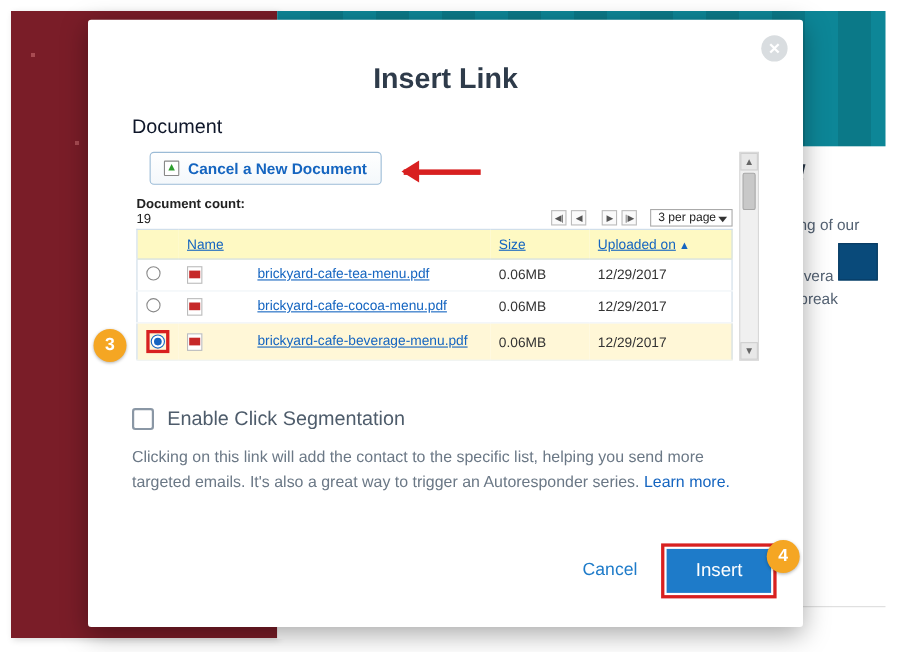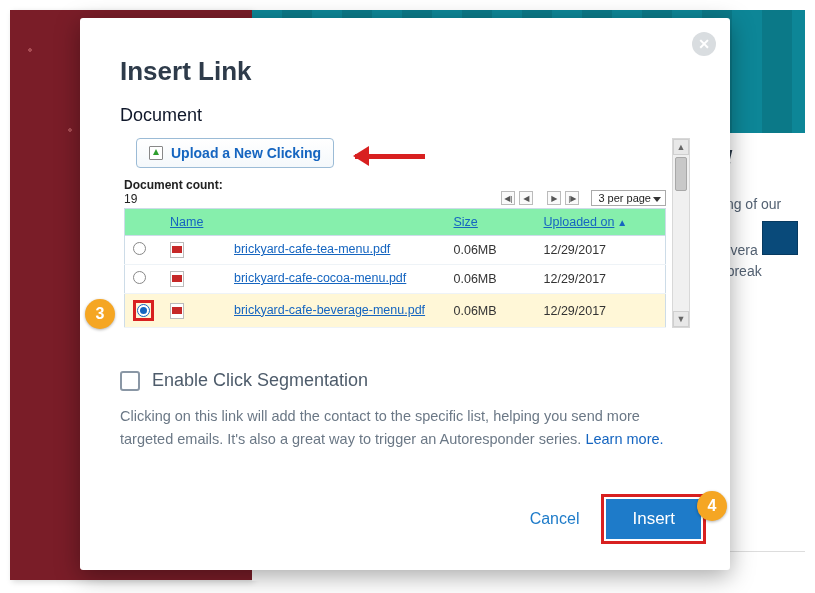--- a/index.html
+++ b/index.html
@@ -55,21 +55,21 @@
     padding: 34px 40px 30px 40px;
   }
   .close-btn {
     position: absolute; right: 14px; top: 14px;
     width: 24px; height: 24px; border-radius: 12px;
     background: #d9dde0; color: #fff;
     display: flex; align-items: center; justify-content: center;
     font-size: 14px; font-weight: bold; cursor: pointer;
   }
   .modal-title {
-    font-size: 26px; font-weight: 700; color: #2e3b4a; margin: 4px 0 18px 0;
+    font-size: 26px; font-weight: 700; color: #2e3b4a; margin: 4px 0 18px 0; text-align: center;
   }
   .section-label {
     font-size: 18px; color: #0f172a; margin-bottom: 12px;
   }
   .doc-frame {
     margin-left: 4px;
     border: none;
     position: relative;
     padding-right: 24px;
   }
@@ -139,21 +139,21 @@
   }
   .per-page::after{
     content:''; position:absolute; right:4px; top:6px;
     width:0;height:0;border-left:4px solid transparent;border-right:4px solid transparent;border-top:5px solid #333;
   }
   table.doc-table {
     width: 100%; border-collapse: collapse; font-size: 12.5px;
     border: 1px solid #cddce8;
   }
   table.doc-table thead th {
-    background: #86efac; text-align:left; padding: 6px 8px;
+    background: #fef9c3; text-align:left; padding: 6px 8px;
     color:#1565c0; font-weight:400; border-bottom:1px solid #cddce8;
   }
   table.doc-table thead th a { color:#1565c0; text-decoration: underline; }
   table.doc-table thead th.sel { width:28px; }
   table.doc-table tbody td {
     padding: 6px 8px; color:#333;
     border-bottom: 1px solid #eef3f7;
   }
   tbody tr.selected { background: #fff7d7; }
   tbody td.name a { color:#1565c0; text-decoration: underline; padding-left: 44px; }
@@ -232,21 +232,21 @@
   </div>
 
   <div class="modal-title">Insert Link</div>
 
   <div class="section-label">Document</div>
 
   <div class="doc-frame">
     <div style="white-space:nowrap;">
       <span class="upload-btn">
         <span class="upload-icon"></span>
-        <span>Upload a New Clicking</span>
+        <span>Cancel a New Document</span>
       </span>
       <span class="red-arrow"></span>
     </div>
 
     <div class="count-row">
       <div class="left">
         <span>Document count:</span><br>
         <span style="font-weight:400">19</span>
       </div>
       <div class="pager-controls">

